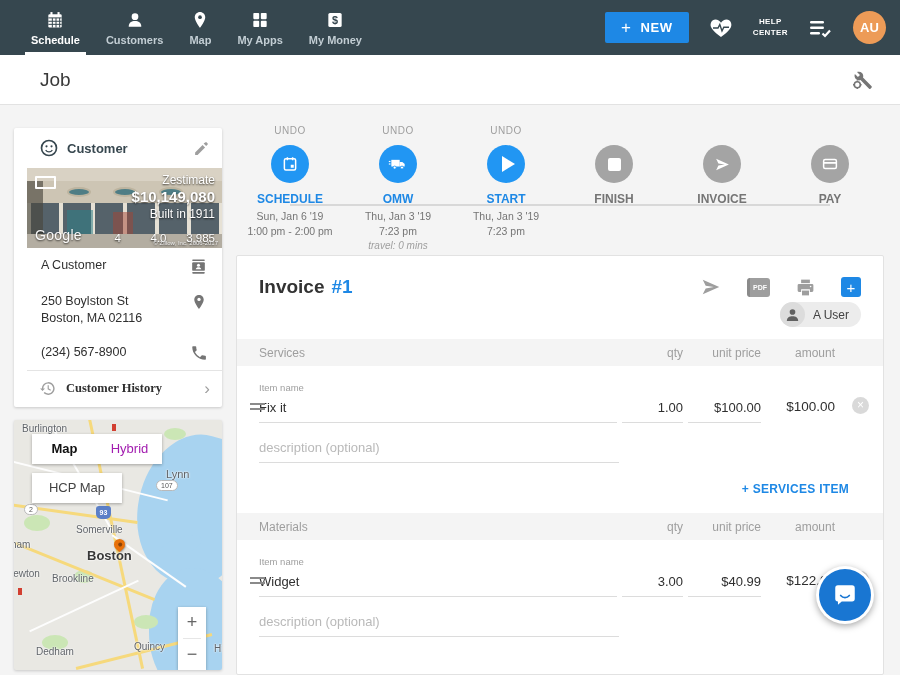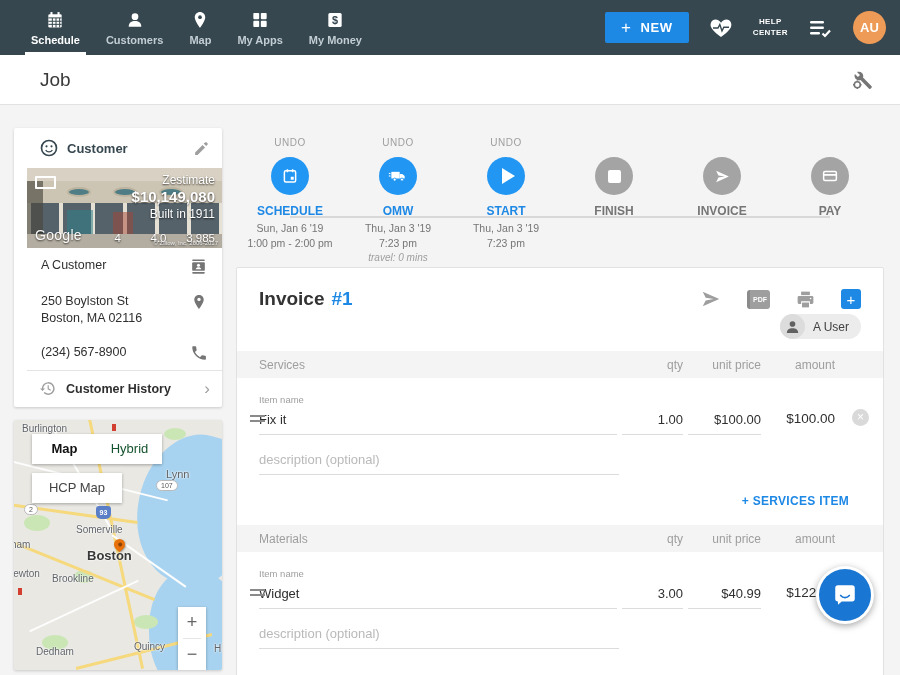--- a/index.html
+++ b/index.html
@@ -54,51 +54,51 @@
   .zstats { position:absolute; top:62px; right:7px; display:flex; gap:13px; text-align:center; }
   .zstats .cell { font-size:11.5px; line-height:1.4; }
   .gwm { position:absolute; bottom:5px; left:8px; font-size:14px; font-weight:500; letter-spacing:.3px; color:#fff; opacity:.95; }
   .zcopy { position:absolute; bottom:2px; right:4px; font-size:6px; color:#f0f0f0; }
 
   .cust-row { display:flex; align-items:flex-start; padding:9px 14px 8px; }
   .cust-row .txt { font-size:12.5px; color:#2f2f2f; line-height:1.35; }
   .cust-row .ric { margin-left:auto; }
   .divider { height:1px; background:#e4e4e4; }
   .hist-row { height:36px; display:flex; align-items:center; padding:0 12px; cursor:pointer; }
-  .hist-row .txt { font-size:12.5px; color:#2f2f2f; font-weight:700; margin-left:10px; }
+  .hist-row .txt { font-size:12.5px; color:#2f2f2f; font-weight:700; margin-left:10px;font-family:Liberation Serif, serif; }
   .hist-row .chev { margin-left:auto; font-size:17px; color:#9e9e9e; line-height:1; }
 
   
   .map-card { margin-top:13px; height:250px; position:relative; overflow:hidden; background:#e9e8e3; border-radius:2px; box-shadow:0 1px 3px rgba(0,0,0,.18); }
   .water { position:absolute; background:#a8d3f0; }
   .park { position:absolute; background:#cbe6b5; border-radius:50%; }
   .road { position:absolute; }
   .road.y { background:#f6d97c; height:3px; }
   .road.w { background:#fdfdfd; height:2px; }
   .redmark { position:absolute; width:4px; height:7px; background:#d23f31; }
   .mlabel { position:absolute; font-size:10px; color:#5f6368; text-shadow:0 0 2px #fff,0 0 2px #fff; white-space:nowrap; }
   .mlabel.big { font-size:13px; font-weight:700; color:#383838; }
   .shield { position:absolute; width:15px; height:13px; background:#5b7fc7; border-radius:3px 3px 5px 5px; color:#fff; font-size:7px; font-weight:700; display:flex; align-items:center; justify-content:center; }
   .oval { position:absolute; background:#fff; border:1px solid #b9b9b9; border-radius:8px; font-size:7px; color:#555; padding:1px 4px; }
   .pin { position:absolute; width:11px; height:11px; background:#e8710a; border-radius:50% 50% 50% 0; transform:rotate(-45deg); box-shadow:0 1px 2px rgba(0,0,0,.4); }
   .pin::after { content:""; position:absolute; left:3.5px; top:3.5px; width:4px; height:4px; border-radius:50%; background:#8a4206; }
   .map-btns { position:absolute; left:18px; top:14px; z-index:5; }
   .mb-row { display:flex; background:#fff; box-shadow:0 1px 3px rgba(0,0,0,.3); width:130px; height:30px; }
-  .mb { flex:1; display:flex; align-items:center; justify-content:center; font-size:13px; color:#14532d; cursor:pointer; }
+  .mb { flex:1; display:flex; align-items:center; justify-content:center; font-size:13px; color:#a21caf; cursor:pointer; }
   .mb.on { font-weight:700; color:#111; }
   .mb-hcp { margin-top:9px; background:#fff; box-shadow:0 1px 3px rgba(0,0,0,.3); width:90px; height:30px; display:flex; align-items:center; justify-content:center; font-size:13px; color:#444; cursor:pointer; }
   .zoomctl { position:absolute; right:16px; top:187px; width:28px; background:#fff; box-shadow:0 1px 3px rgba(0,0,0,.3); z-index:5; }
   .zbtn { height:31px; display:flex; align-items:center; justify-content:center; font-size:18px; color:#666; cursor:pointer; }
   .zsep { height:1px; background:#e6e6e6; margin:0 5px; }
 
   
   .main-col { position:absolute; left:236px; top:0; width:648px; }
 
   
-  .timeline { margin-top:32px; position:relative; display:flex; }
+  .timeline { margin-top:20px; position:relative; display:flex; }
   .tl-line { position:absolute; left:54px; right:54px; top:79px; height:2px; background:#d8d8d8; }
   .step { flex:1; display:flex; flex-direction:column; align-items:center; position:relative; z-index:1; }
   .undo { height:12px; font-size:10px; color:#9e9e9e; letter-spacing:.5px; margin-bottom:8px; cursor:pointer; }
   .circle { width:38px; height:38px; border-radius:50%; display:flex; align-items:center; justify-content:center; cursor:pointer; }
   .circle.on { background:#2196f3; }
   .circle.off { background:#a4a4a4; }
   .st-label { margin-top:9px; font-size:12px; font-weight:700; }
   .st-label.on { color:#1e88e5; } .st-label.off { color:#757575; }
   .st-date { font-size:10.5px; color:#757575; line-height:1.45; text-align:center; margin-top:3px; }
   .st-note { font-size:10px; color:#9e9e9e; font-style:italic; margin-top:1px; }

